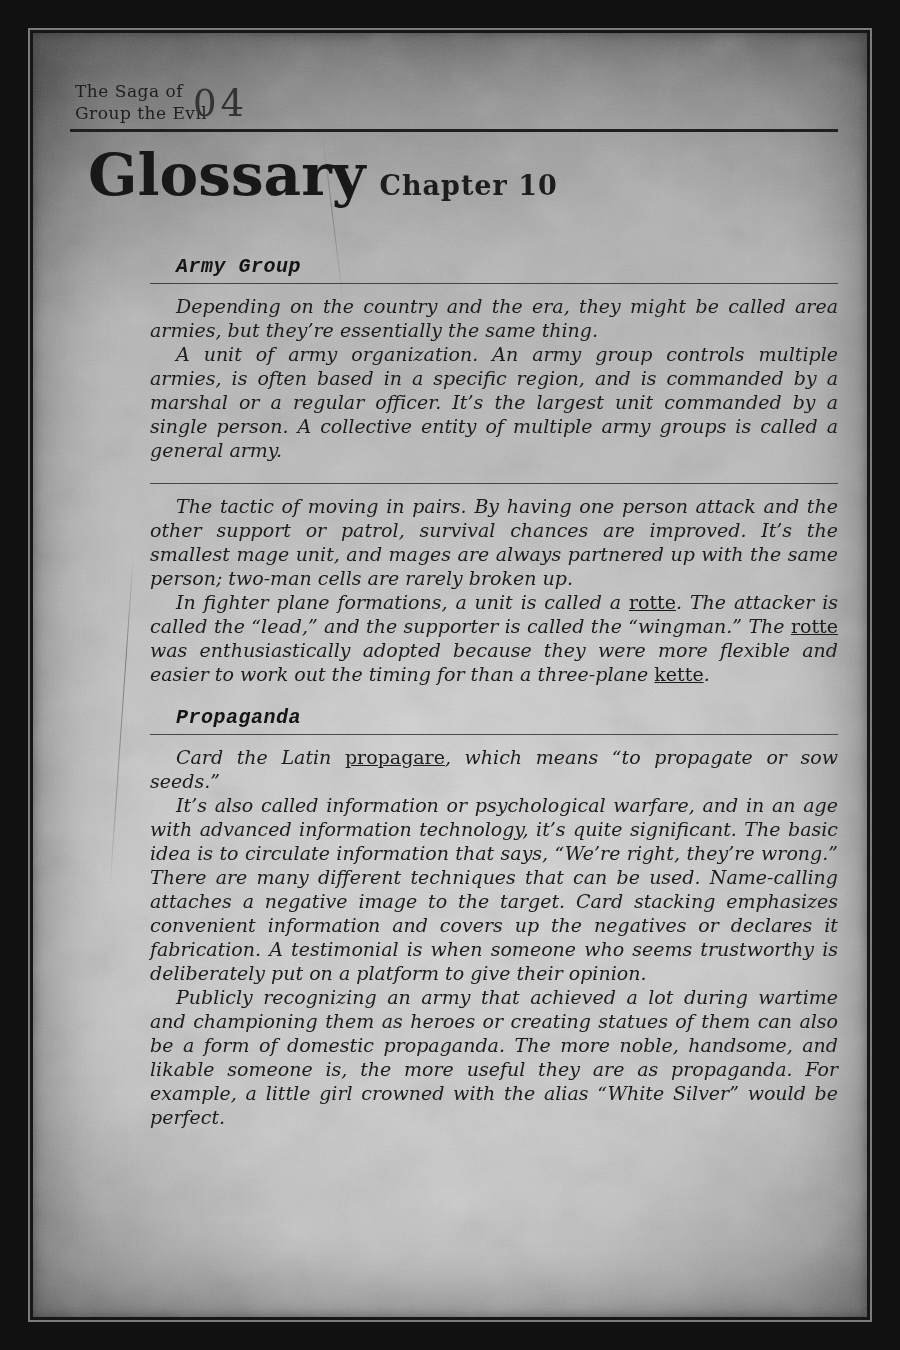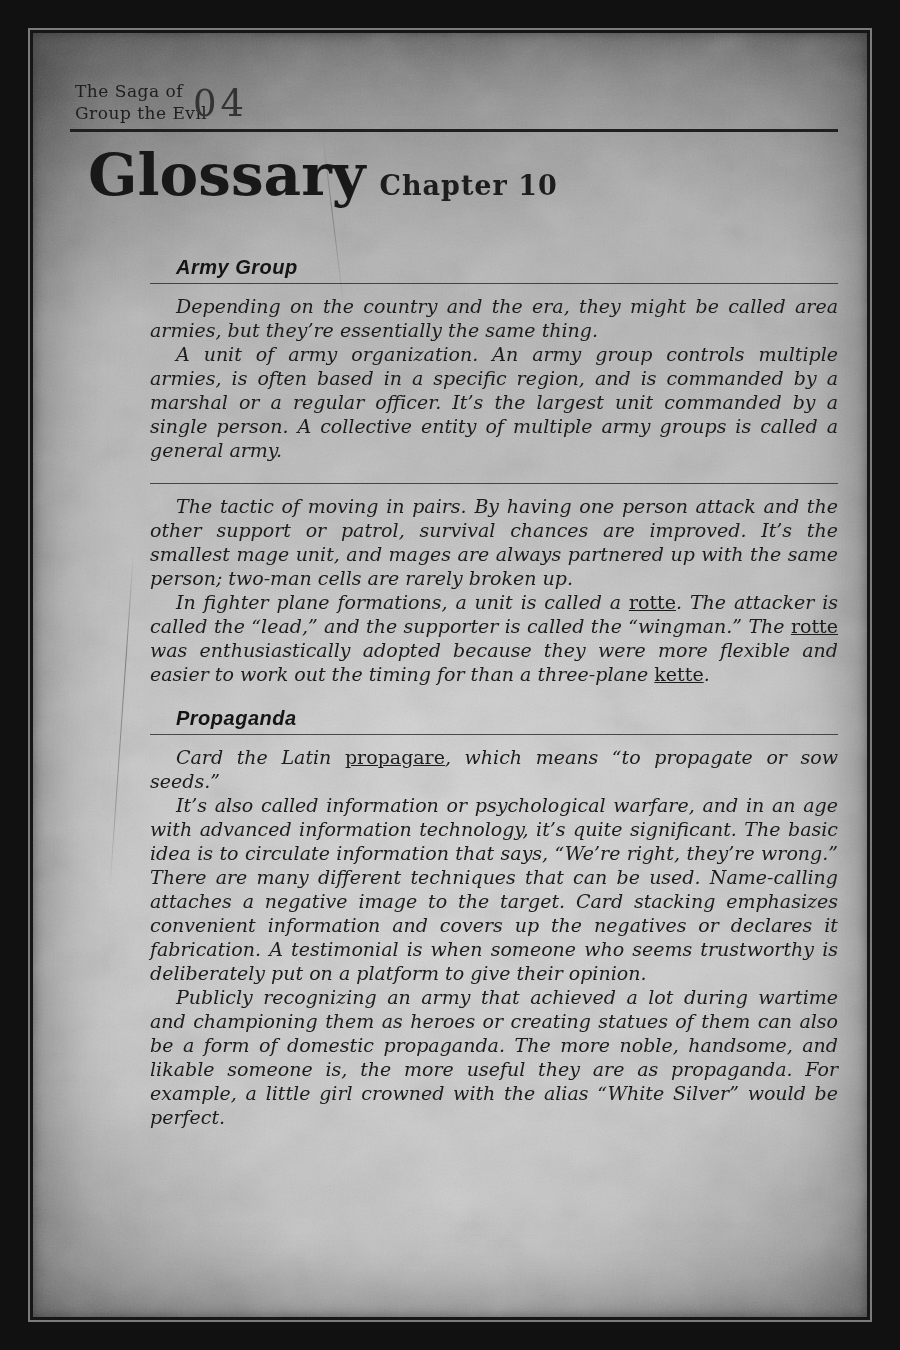--- a/index.html
+++ b/index.html
@@ -108,21 +108,21 @@
   }
   
   .entries {
     position: absolute;
     left: 117px; top: 223px;
     width: 688px;
   }
   .entry { margin: 0 0 21px 0; }
   .entry h2 {
     margin: 0 0 0 26px;
-    font-family: Liberation Sans, sans-serif;
+    font-family: Liberation Mono, monospace;
     font-style: italic;
     font-weight: bold;
     font-size: 20px;
     line-height: 22px;
     letter-spacing: 0.5px;
     color: #141414;
   }
   .entry-rule {
     height: 1px;
     margin: 5px 0 10px 0;

